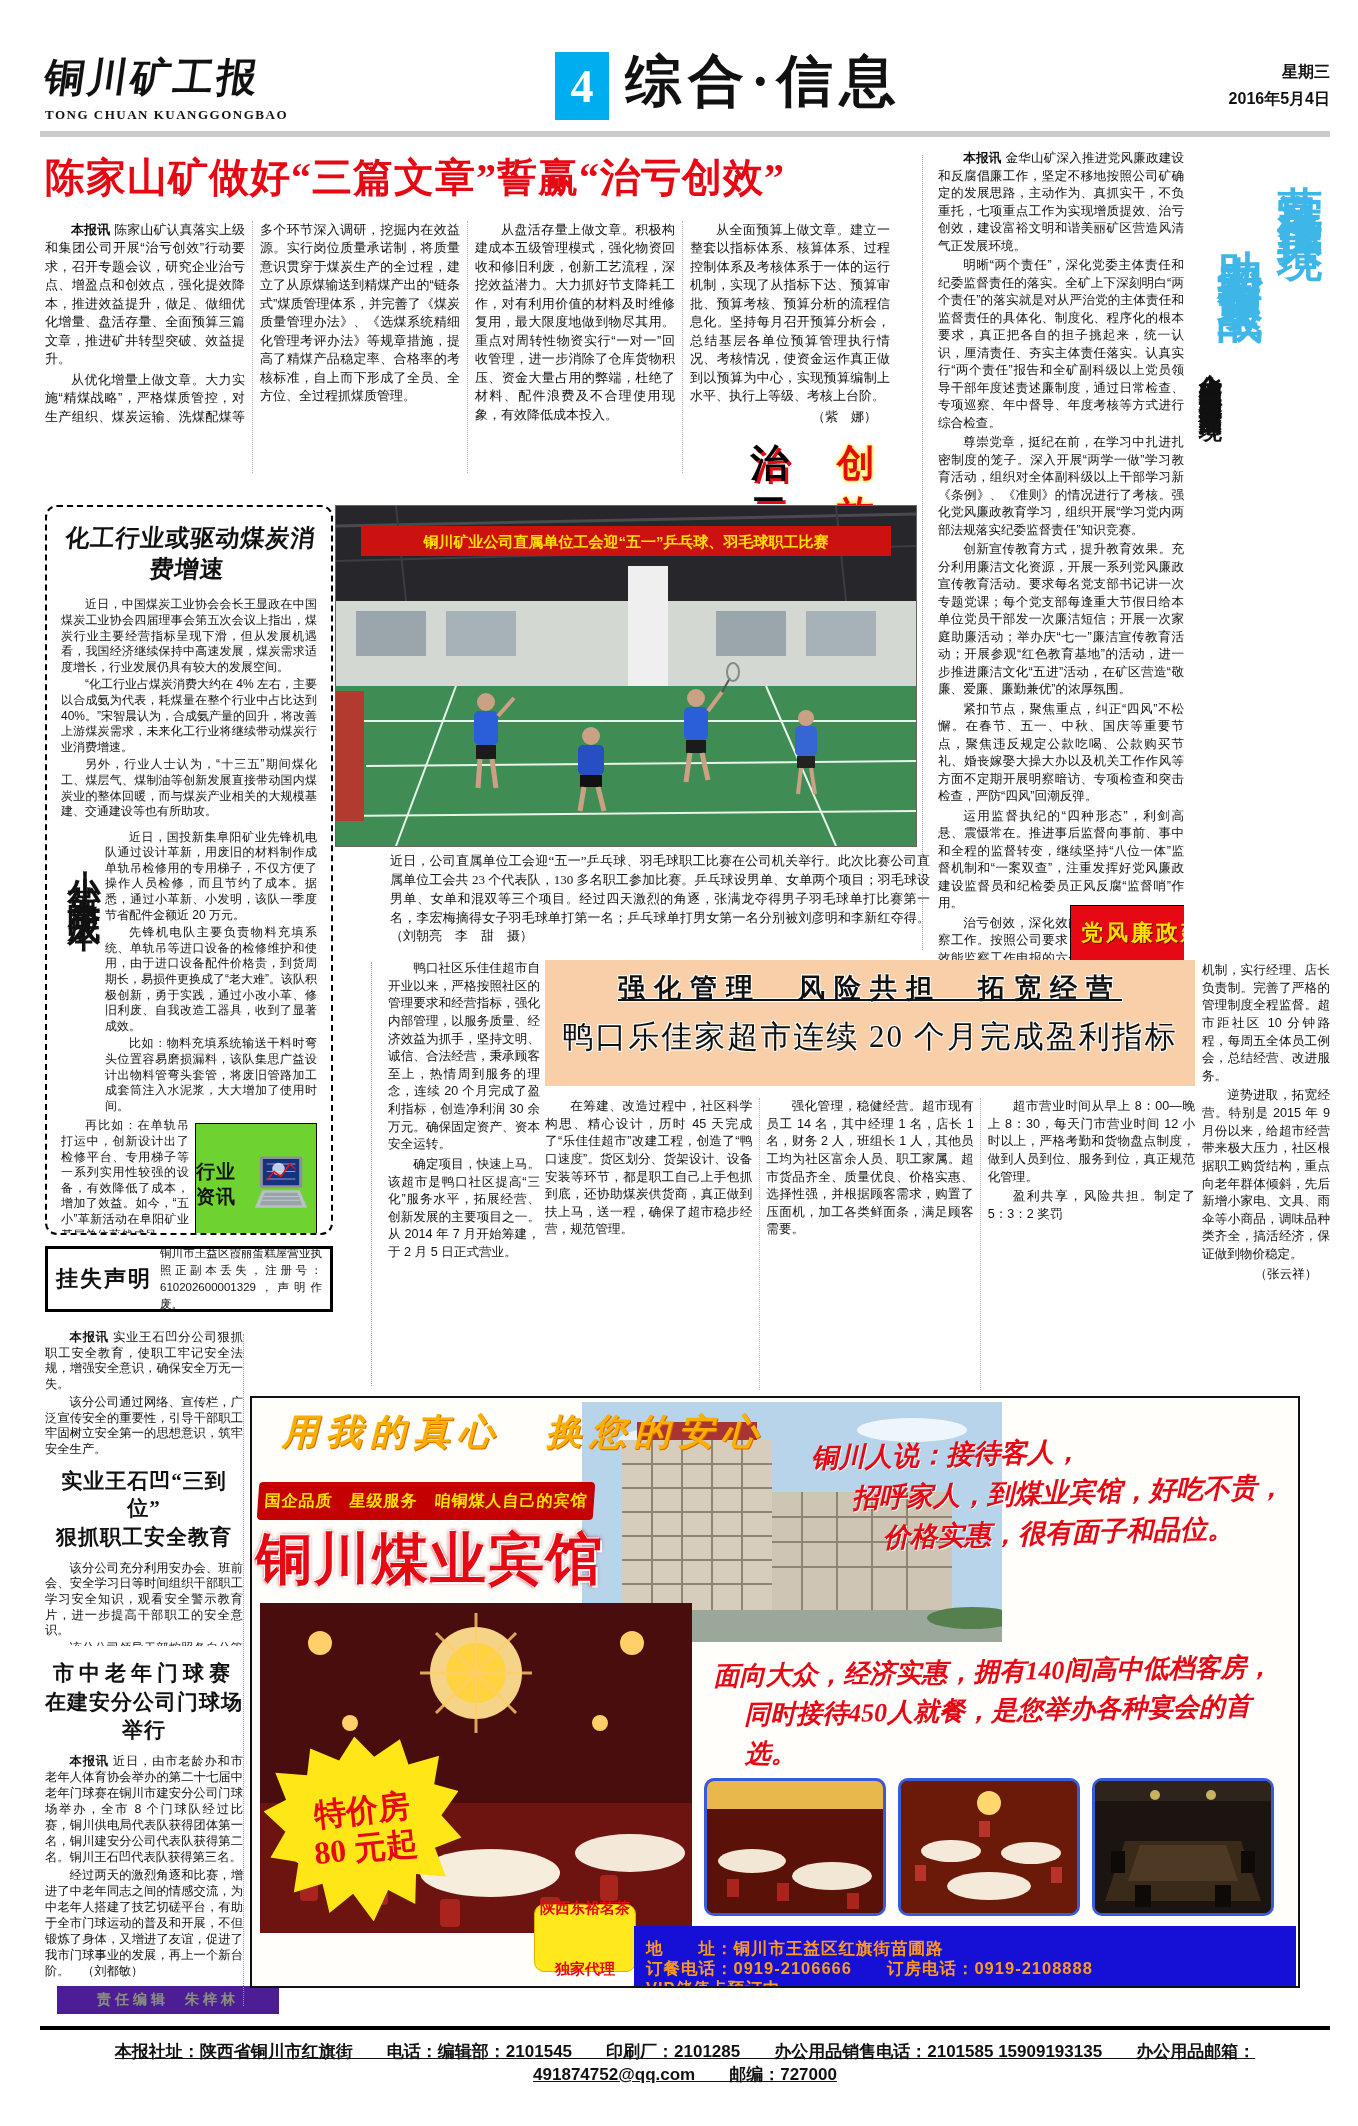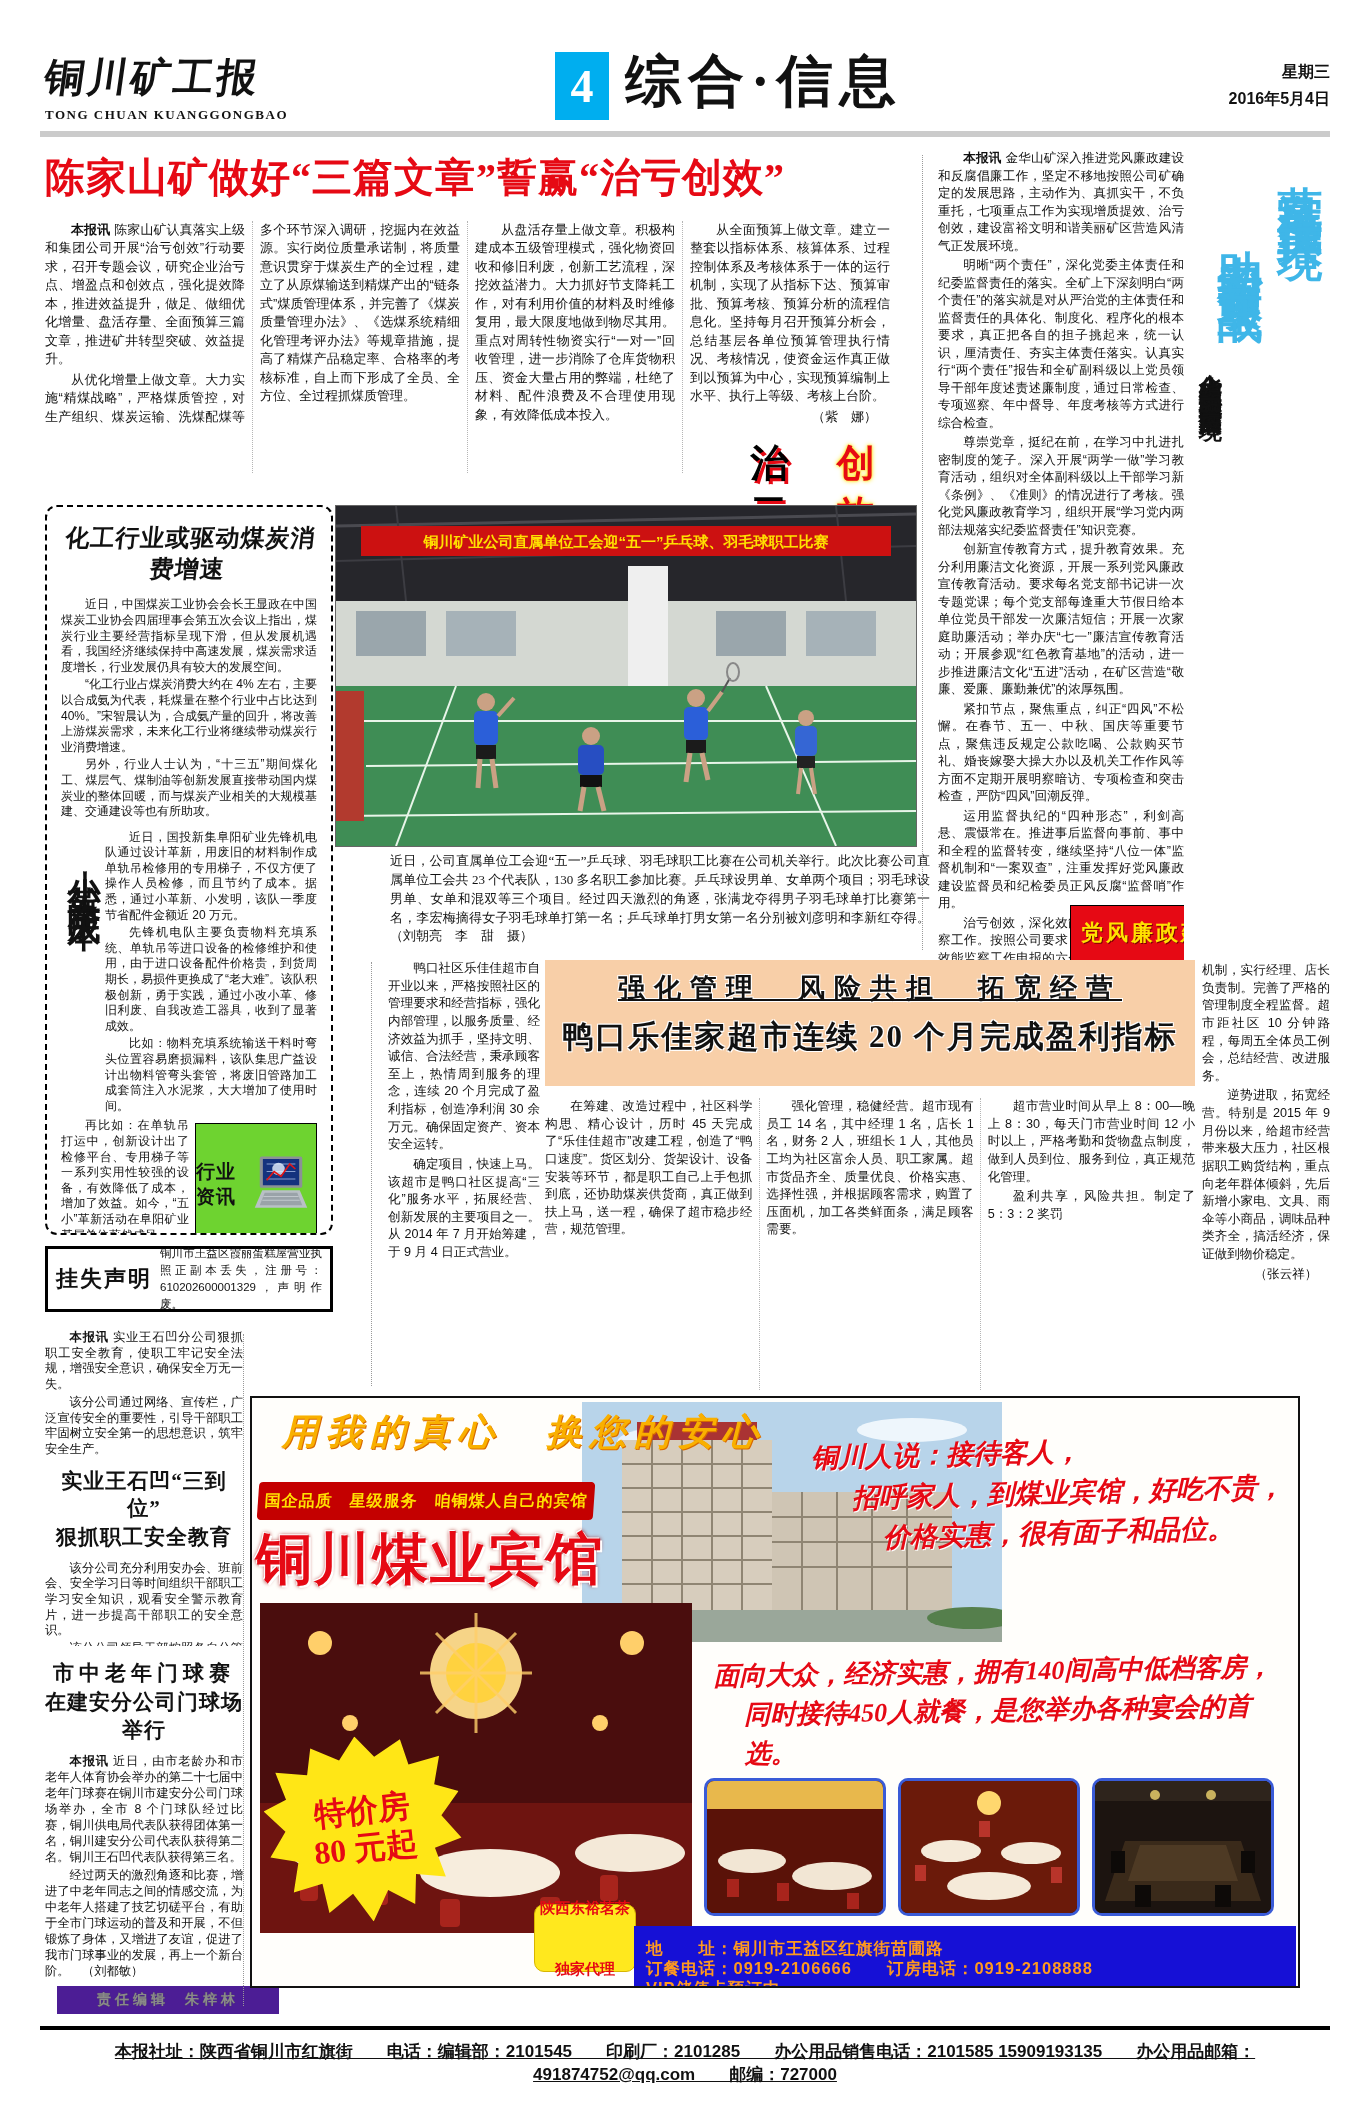--- a/index.html
+++ b/index.html
@@ -84,21 +84,21 @@
   .sb-head{width:104px;writing-mode:vertical-rl;text-orientation:upright;color:#3fb6e8;
            font-weight:bold;font-size:45px;letter-spacing:6px;height:100%;}
   .sb-head .h2{padding-top:64px;}
 
   
   .mk-colA{left:388px;top:960px;width:152px;height:428px;font-size:12.6px;line-height:1.4;text-align:justify;overflow:hidden;}
   .peach{left:545px;top:960px;width:650px;height:126px;background:#f8cfa8;text-align:center;
          padding-top:10px;box-sizing:border-box;}
   .peach .kicker{font-weight:bold;font-size:27px;letter-spacing:9px;
                  text-shadow:1px 1px 0 #fff,-1px -1px 0 #fff,1px -1px 0 #fff,-1px 1px 0 #fff;text-decoration:underline;}
-  .peach .head{font-family:"Liberation Serif",serif;font-weight:bold;font-size:31px;letter-spacing:2px;margin-top:10px;
+  .peach .head{font-family:"Liberation Serif",serif;font-weight:normal;font-size:31px;letter-spacing:2px;margin-top:10px;
                text-shadow:1px 1px 0 #fff,-1px -1px 0 #fff,1px -1px 0 #fff,-1px 1px 0 #fff;}
   .mk-body{left:545px;top:1098px;width:650px;height:292px;column-count:3;column-gap:14px;
            column-rule:1px dotted #b5b5b5;font-size:12.6px;line-height:1.4;text-align:justify;overflow:hidden;}
   .mk-colE{left:1202px;top:962px;width:128px;height:420px;font-size:12.6px;line-height:1.4;text-align:justify;overflow:hidden;}
 
   
   .ad{left:250px;top:1396px;width:1050px;height:592px;border:2px solid #111;box-sizing:border-box;
       background:#fffefb;overflow:hidden;}
   .ad-slogan{left:30px;top:10px;font-family:"Liberation Serif",serif;font-style:italic;font-weight:bold;
              font-size:36px;color:#f9b000;letter-spacing:8px;text-shadow:1px 1px 0 #d86a00;}
@@ -305,21 +305,21 @@
     </div>
     <div class="sb-sub">金华山矿编织反腐倡廉防护网建设和谐美丽发展环境</div>
     <div class="sb-head">
       <div>营造风清气正大环境</div>
       <div class="h2">助力治亏创效攻坚战</div>
     </div>
   </div>
 
   <div class="abs mk-colA">
     <p>鸭口社区乐佳佳超市自开业以来，严格按照社区的管理要求和经营指标，强化内部管理，以服务质量、经济效益为抓手，坚持文明、诚信、合法经营，秉承顾客至上，热情周到服务的理念，连续 20 个月完成了盈利指标，创造净利润 30 余万元。确保固定资产、资本安全运转。</p>
-    <p>确定项目，快速上马。该超市是鸭口社区提高“三化”服务水平，拓展经营、创新发展的主要项目之一。从 2014 年 7 月开始筹建，于 9 月 4 日正式营业。</p>
+    <p>确定项目，快速上马。该超市是鸭口社区提高“三化”服务水平，拓展经营、创新发展的主要项目之一。从 2014 年 7 月开始筹建，于 2 月 5 日正式营业。</p>
   </div>
   <div class="abs peach">
     <div class="kicker">强化管理　风险共担　拓宽经营</div>
     <div class="head">鸭口乐佳家超市连续 20 个月完成盈利指标</div>
   </div>
   <div class="abs mk-body">
     <p>在筹建、改造过程中，社区科学构思、精心设计，历时 45 天完成了“乐佳佳超市”改建工程，创造了“鸭口速度”。货区划分、货架设计、设备安装等环节，都是职工自己上手包抓到底，还协助煤炭供货商，真正做到扶上马，送一程，确保了超市稳步经营，规范管理。</p>
     <p>强化管理，稳健经营。超市现有员工 14 名，其中经理 1 名，店长 1 名，财务 2 人，班组长 1 人，其他员工均为社区富余人员、职工家属。超市货品齐全、质量优良、价格实惠、选择性强，并根据顾客需求，购置了压面机，加工各类鲜面条，满足顾客需要。</p>
     <p>超市营业时间从早上 8：00—晚上 8：30，每天门市营业时间 12 小时以上，严格考勤和货物盘点制度，做到人员到位、服务到位，真正规范化管理。</p>
     <p>盈利共享，风险共担。制定了 5：3：2 奖罚</p>

